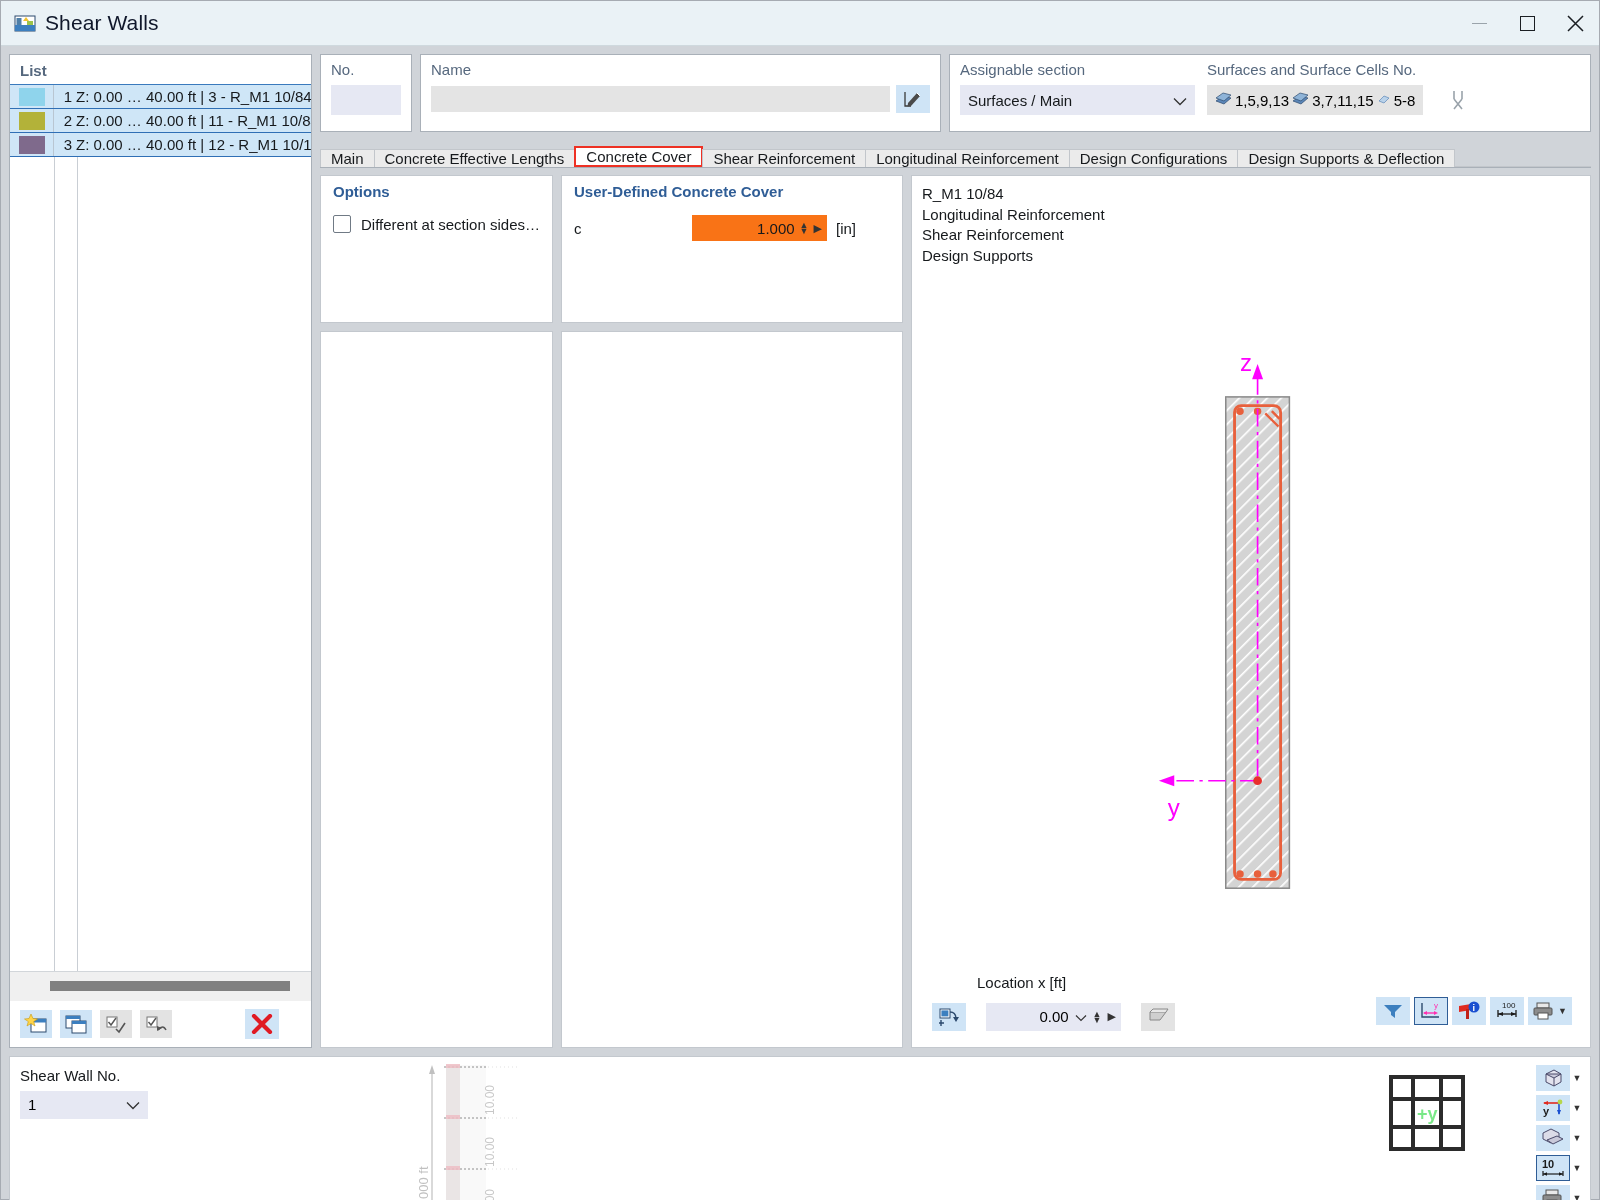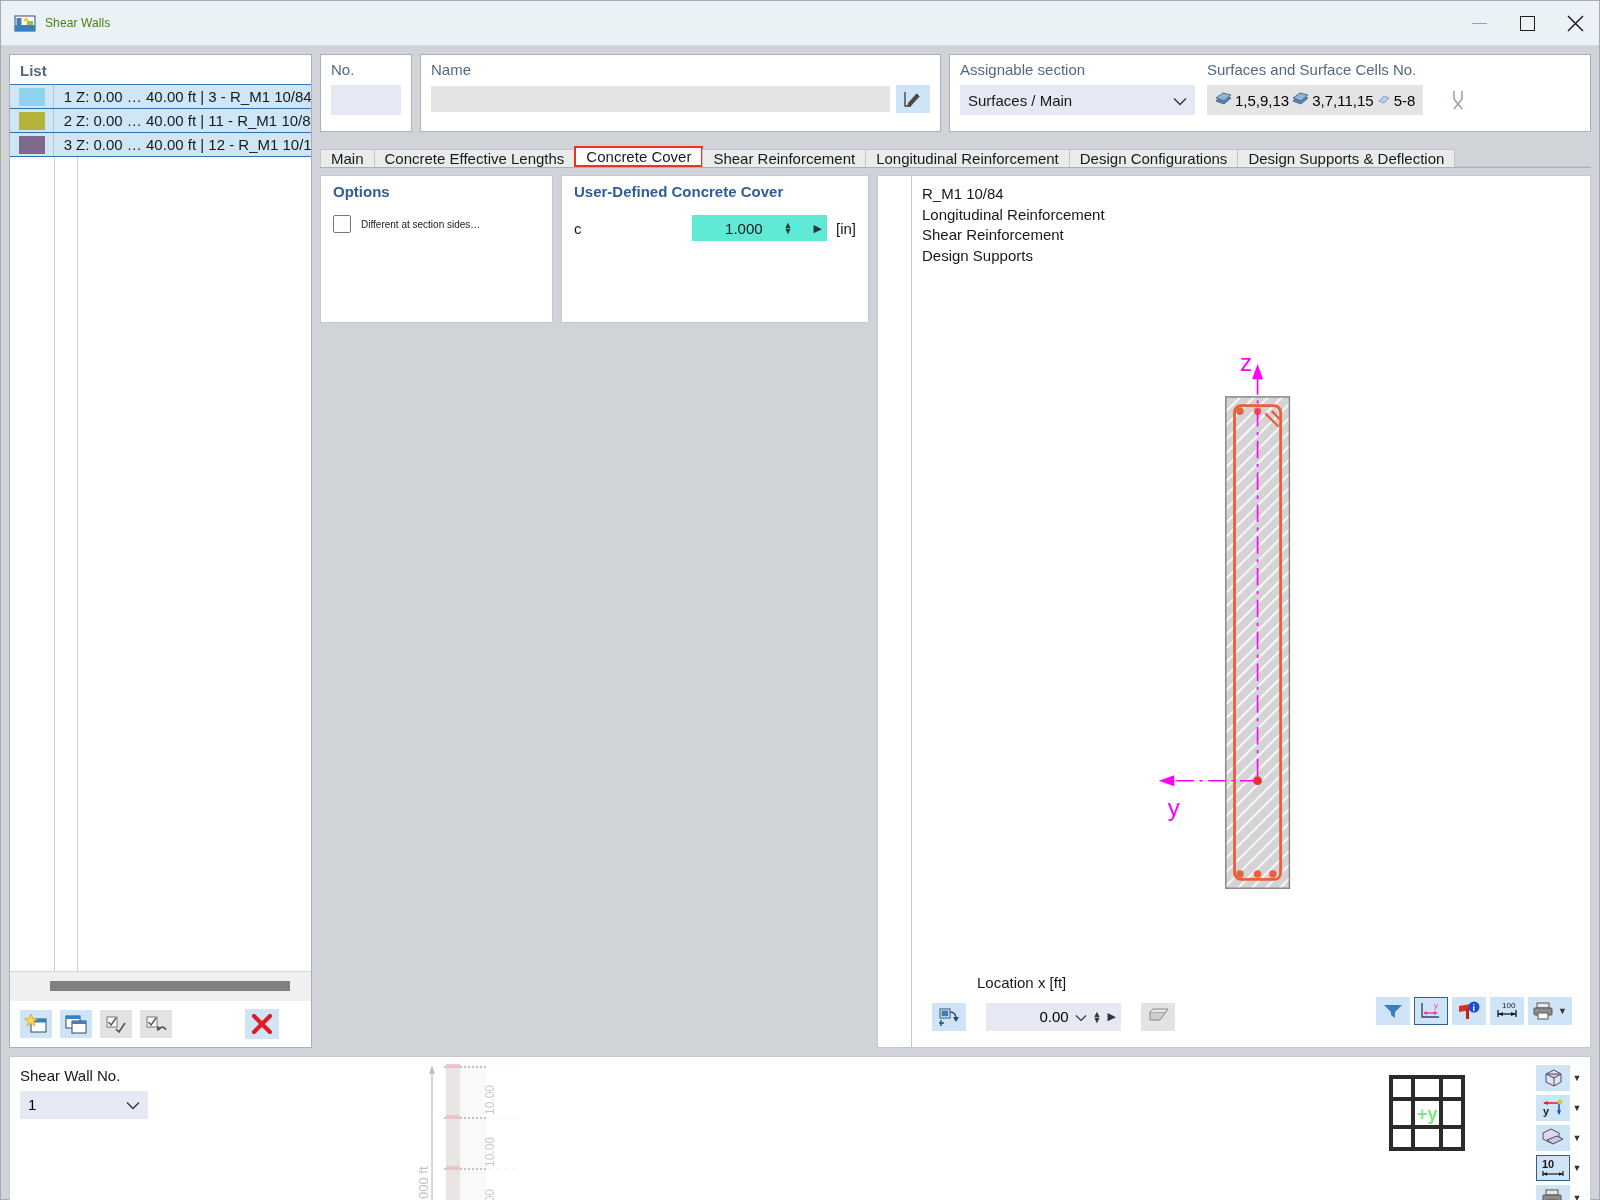--- a/index.html
+++ b/index.html
@@ -26,21 +26,21 @@
     height:45px; flex:0 0 45px;
     background:#eaf2f6;
     display:flex; align-items:center;
     border-bottom:1px solid #cfd9de;
     position:relative;
   }
   #app-icon {
     width:22px; height:22px; margin-left:13px; margin-right:9px;
     position:relative; flex:0 0 22px;
   }
-  #title-text { font-size:12px; color:#4d7c0f; letter-spacing:.1px; }
+  #title-text { font-size:21px; color:#0f172a; letter-spacing:.1px; }
   #wincontrols { position:absolute; right:0; top:0; height:45px; display:flex; }
   .winbtn {
     width:48px; height:45px; display:flex; align-items:center; justify-content:center;
     color:#1b1f23;
   }
   .winbtn.min span { display:block; width:15px; height:1px; background:#9aa4ab; }
   .winbtn.max span { display:block; width:15px; height:15px; border:1.6px solid #1b1f23; }
   .winbtn.close svg { display:block; }
 
   
@@ -129,34 +129,34 @@
   .tab {
     background:#ebebeb; border:1px solid #c2c6cb; border-bottom:none;
     display:flex; align-items:center; padding:0 10px; font-size:15px; color:#16191c;
     margin-right:-1px; white-space:nowrap;
   }
   .tab.active { background:#ffffff; border:2px solid #ee3124; }
   #tabstrip-fill { flex:1; background:#ebebeb; border-bottom:1px solid #c2c6cb; }
 
   
   #tabcontent { flex:1; display:flex; gap:8px; padding-top:7px; min-height:0; }
-  #panel-col { width:583px; flex:0 0 583px; display:flex; flex-direction:row; gap:8px; min-height:0; }
+  #panel-col { width:583px; flex:0 0 583px; display:flex; flex-direction:column; gap:8px; min-height:0; }
   #panel-row1 { display:flex; gap:8px; height:148px; flex:0 0 148px; }
   #panel-row2 { display:flex; gap:8px; flex:1; min-height:0; }
   .subcard { background:#fff; border:1px solid #c3c8ce; padding:7px 12px 0 12px; }
   .sub-title { font-weight:bold; color:#2f5d96; font-size:15px; margin-bottom:15px; }
   #opt-card { width:233px; flex:0 0 233px; }
   #cover-card { flex:1; }
-  #opt-row { display:flex; align-items:center; gap:10px; font-size:10px; color:#16191c; }
+  #opt-row { display:flex; align-items:center; gap:10px; font-size:15px; color:#16191c; }
   .chk { width:18px; height:18px; border:1px solid #707a85; border-radius:2px; background:#fff; flex:0 0 18px; }
   #cover-row { display:flex; align-items:center; font-size:15px; color:#16191c; }
   #cover-sym { width:118px; flex:0 0 118px; }
   #cover-spin {
-    width:135px; height:26px; background:#5eead4; display:flex; align-items:center;
-    padding:0 5px; gap:21px;
+    width:135px; height:26px; background:#f97316; display:flex; align-items:center;
+    padding:0 5px; gap:5px;
   }
   #cover-val { flex:1; text-align:right; }
   .spin-arrows { display:flex; flex-direction:column; line-height:6px; font-size:9px; color:#333; }
   #cover-unit { margin-left:9px; }
   #blank-a { width:233px; flex:0 0 233px; }
   #blank-b { flex:1; }
 
   
   #preview-card {
     flex:1; background:#fff; border:1px solid #c3c8ce; min-width:0;

